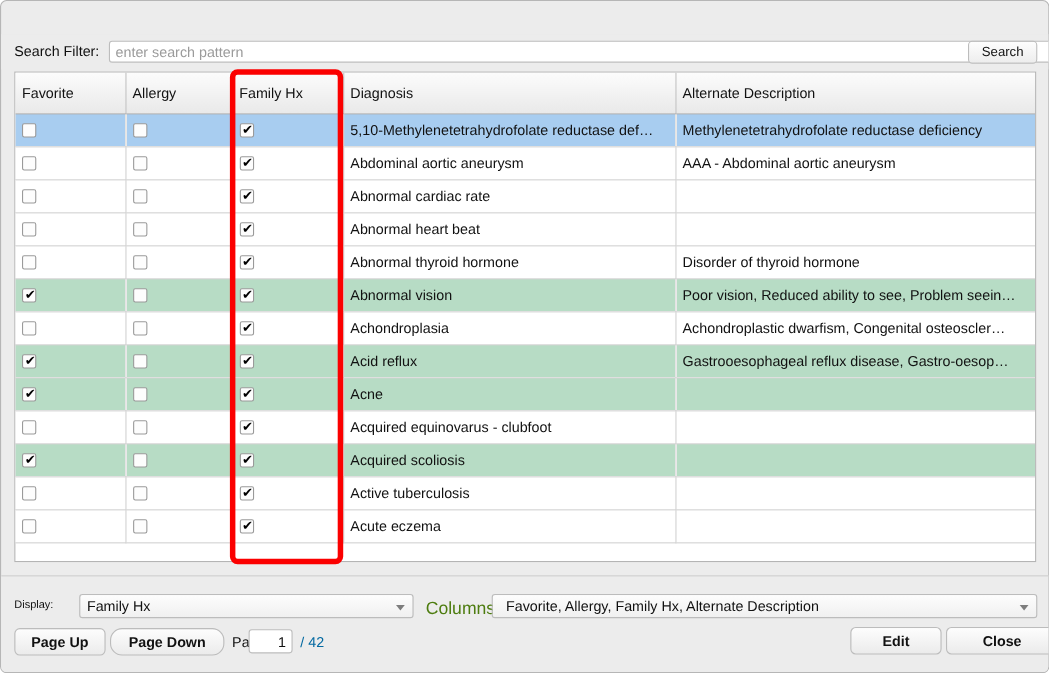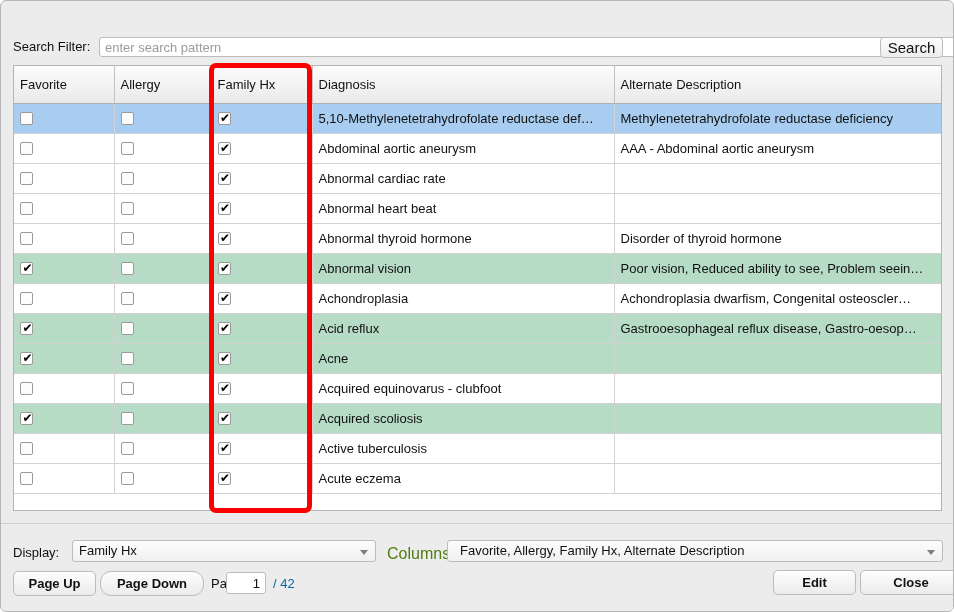--- a/index.html
+++ b/index.html
@@ -78,21 +78,21 @@
   .search-btn {
     position: absolute;
     left: 879px; top: 36px;
     width: 63px;
     height: 21px;
     background: linear-gradient(#fdfdfd, #ededed);
     border: 1px solid #bcbcbc;
     border-radius: 4px;
     box-sizing: border-box;
     font-family: "Liberation Sans", sans-serif;
-    font-size: 15px;
+    font-size: 12px;
     color: #111;
     text-align: center;
     line-height: 19px;
     cursor: default;
   }
 
   
   .table-wrap {
     position: absolute;
     left: 12px; top: 64px;
@@ -182,21 +182,21 @@
     position: absolute;
     left: 0; top: 522px;
     width: 954px;
     height: 90px;
     background: #ececec;
     border-top: 1px solid #cfcfcf;
   }
   .display-label {
     position: absolute;
     left: 12px; top: 544px;
-    font-size: 13px;
+    font-size: 10px;
     color: #101010;
   }
   .combo {
     position: absolute;
     height: 22px;
     background: linear-gradient(#fdfdfd, #f0f0f0);
     border: 1px solid #bcbcbc;
     border-radius: 3px;
     box-sizing: border-box;
     font-size: 13px;
@@ -343,21 +343,21 @@
             <td class="cb-cell"><span class="checkbox"></span></td>
             <td class="cb-cell"><span class="checkbox checked"></span></td>
             <td>Abnormal vision</td>
             <td>Poor vision, Reduced ability to see, Problem seein…</td>
           </tr>
           <tr class="row-plain">
             <td class="cb-cell"><span class="checkbox"></span></td>
             <td class="cb-cell"><span class="checkbox"></span></td>
             <td class="cb-cell"><span class="checkbox checked"></span></td>
             <td>Achondroplasia</td>
-            <td>Achondroplasia dwarfism, Congenital osteoscler…</td>
+            <td>Achondroplastic dwarfism, Congenital osteoscler…</td>
           </tr>
           <tr class="row-fav">
             <td class="cb-cell"><span class="checkbox checked"></span></td>
             <td class="cb-cell"><span class="checkbox"></span></td>
             <td class="cb-cell"><span class="checkbox checked"></span></td>
             <td>Acid reflux</td>
             <td>Gastrooesophageal reflux disease, Gastro-oesop…</td>
           </tr>
           <tr class="row-fav">
             <td class="cb-cell"><span class="checkbox checked"></span></td>

